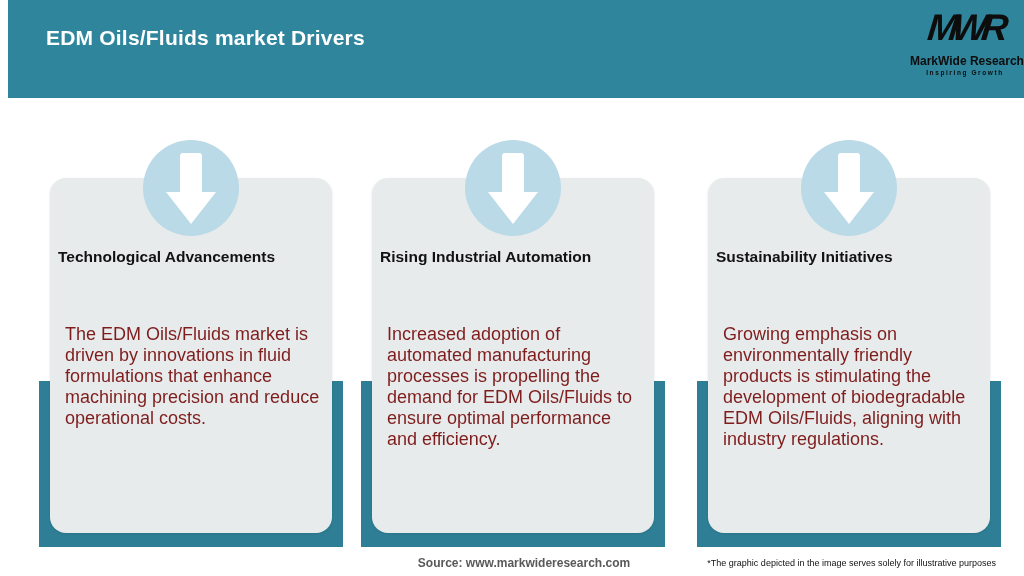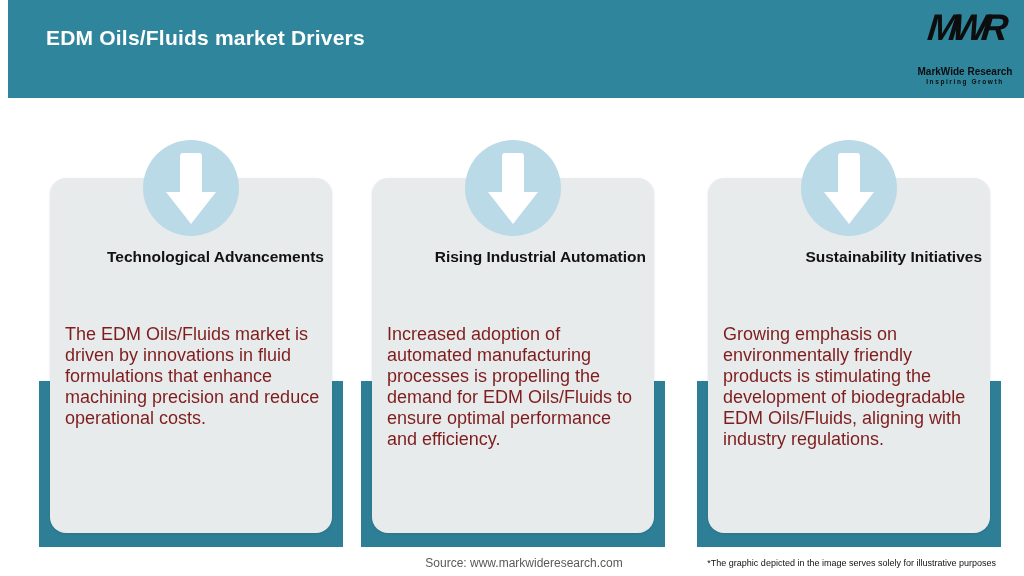--- a/index.html
+++ b/index.html
@@ -41,23 +41,23 @@
   }
   .logo-monogram {
     font-size: 37px;
     font-weight: 900;
     font-style: italic;
     letter-spacing: -6px;
     line-height: 40px;
     transform: skewX(-6deg);
   }
   .logo-name {
-    font-size: 10px;
+    font-size: 12px;
     font-weight: bold;
-    margin-top: 18px;
+    margin-top: 6px;
     white-space: nowrap;
   }
   .logo-tagline {
     font-size: 6.5px;
     font-weight: bold;
     letter-spacing: 1.6px;
     margin-top: 1px;
     white-space: nowrap;
   }
   
@@ -88,40 +88,40 @@
     left: 50%; top: -38px;
     transform: translateX(-50%);
     width: 96px; height: 96px;
     border-radius: 50%;
     background: var(--circle-blue);
   }
   .arrow-circle svg { display: block; width: 96px; height: 96px; }
   .card-title {
     position: absolute;
     top: 70px; left: 8px; right: 8px;
-    text-align: right;
+    text-align: left;
     font-size: 15.5px;
     font-weight: bold;
     color: #121212;
   }
   .card-body {
     position: absolute;
     top: 146px; left: 15px; right: 12px;
     font-size: 18px;
     line-height: 21px;
     color: #7f1d1d;
   }
   
   .footer-source {
     position: absolute;
     left: 0; top: 556px;
     width: 1024px;
     text-align: center;
     font-size: 12px;
-    font-weight: normal;
+    font-weight: bold;
     color: #595959;
     padding-left: 24px;
   }
   .footer-disclaimer {
     position: absolute;
     right: 28px; top: 558px;
     font-size: 9px;
     color: #111111;
   }
 </style>

